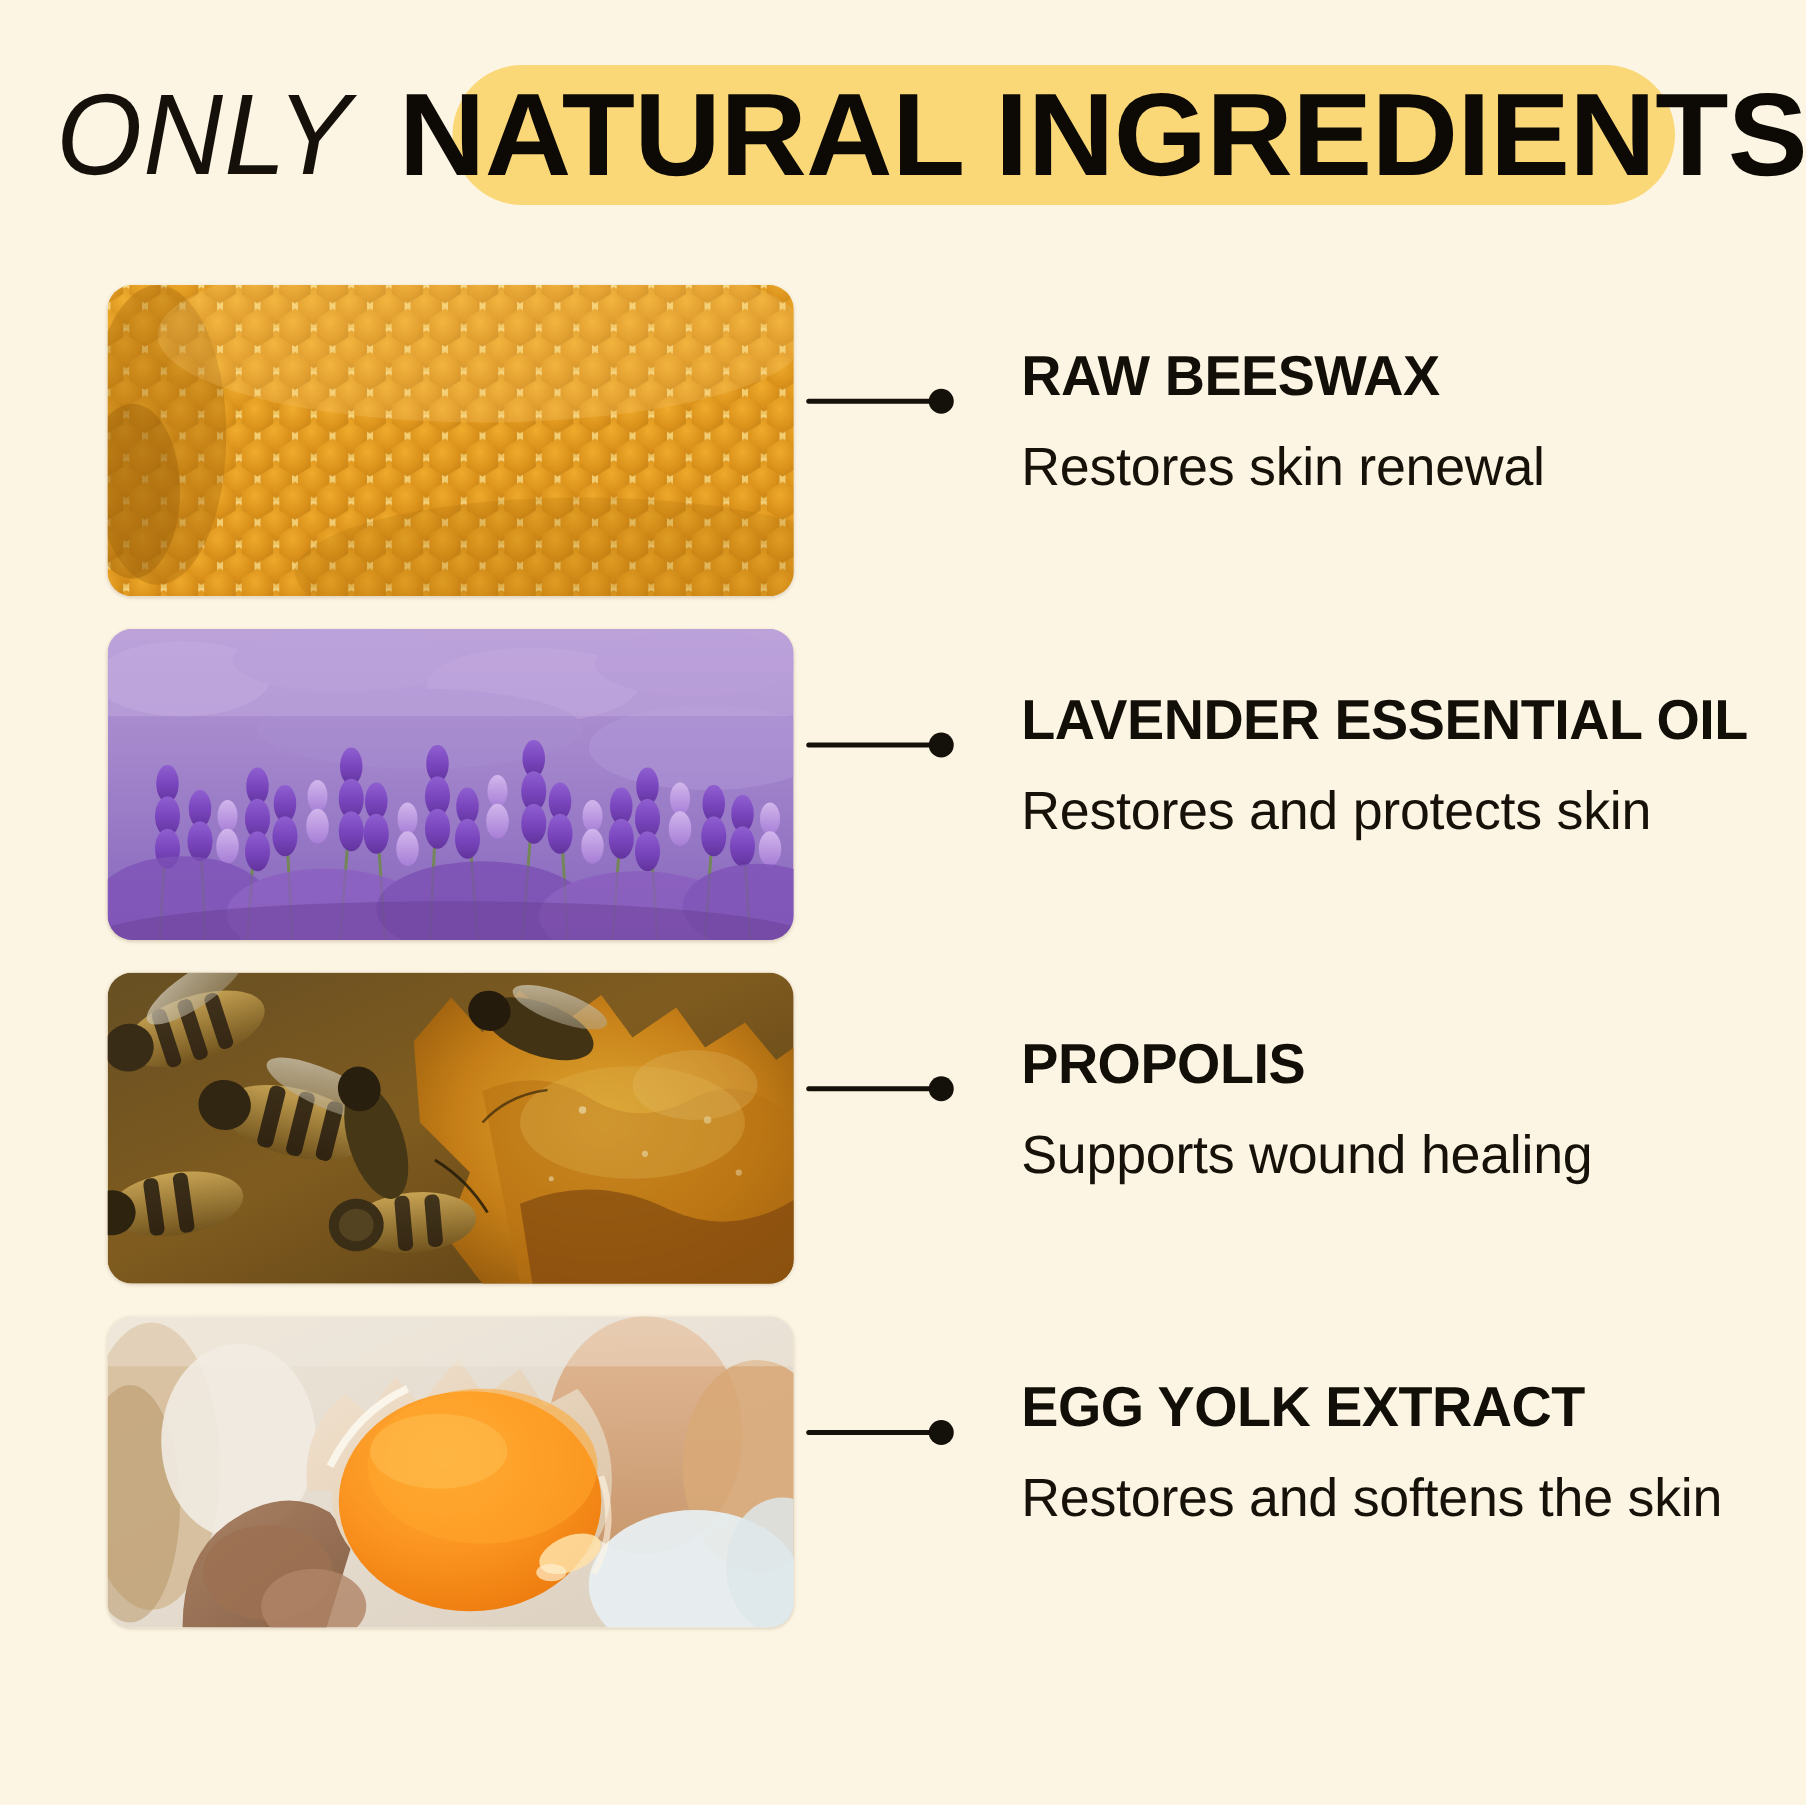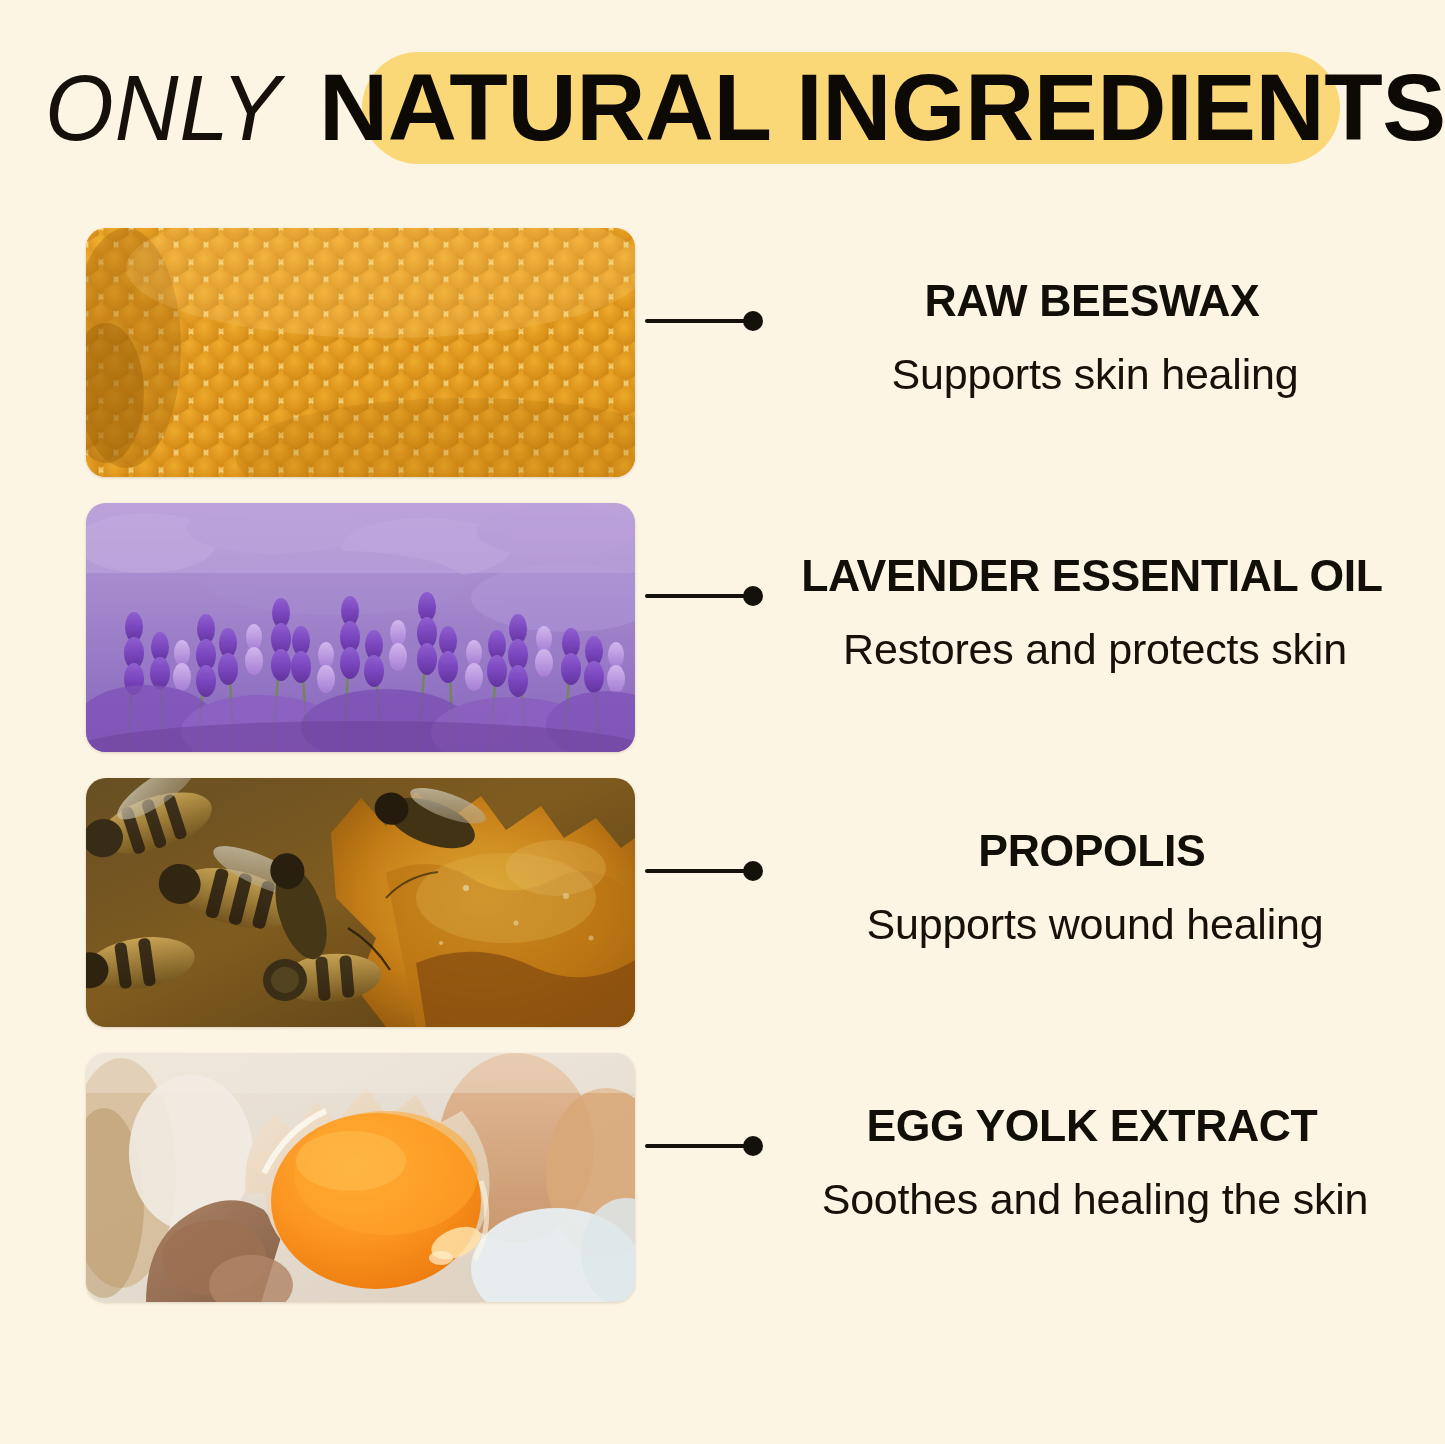--- a/index.html
+++ b/index.html
@@ -109,24 +109,23 @@
     left: 98px;
     top: 83px;
     width: 20px;
     height: 20px;
     border-radius: 50%;
     background: #14100A;
   }
 
   .text-block {
     position: absolute;
-    left: 785px;
+    left: 817px;
     top: 50px;
     width: 620px;
-    text-align: center;
   }
   .ing-title {
     font-family: "Liberation Sans", sans-serif;
     font-weight: 700;
     font-size: 45px;
     letter-spacing: -0.4px;
     color: #120E08;
     line-height: 1;
     white-space: nowrap;
     transform: scaleX(0.99);
@@ -191,21 +190,21 @@
         <ellipse cx="300" cy="40" rx="260" ry="70" fill="#FFD98A" opacity="0.18"></ellipse>
         <ellipse cx="380" cy="230" rx="230" ry="60" fill="#A96C0C" opacity="0.20"></ellipse>
       </svg>
     </div>
     <div class="connector">
       <div class="conn-line"></div>
       <div class="conn-dot"></div>
     </div>
     <div class="text-block">
       <div class="ing-title">RAW BEESWAX</div>
-      <div class="ing-desc">Supports skin healing</div>
+      <div class="ing-desc">Restores skin renewal</div>
     </div>
   </div>
 
   <div class="row">
     <div class="thumb">
       <svg viewBox="0 0 549 249" preserveAspectRatio="none">
         <defs>
           <linearGradient id="lavBg" x1="0" y1="0" x2="0" y2="1">
             <stop offset="0" stop-color="#B79AD4"></stop>
             <stop offset="0.38" stop-color="#A487CC"></stop>
@@ -483,17 +482,17 @@
 
         <rect width="549" height="40" fill="#F3EDE2" opacity="0.35"></rect>
       </svg>
     </div>
     <div class="connector">
       <div class="conn-line"></div>
       <div class="conn-dot"></div>
     </div>
     <div class="text-block">
       <div class="ing-title">EGG YOLK EXTRACT</div>
-      <div class="ing-desc">Soothes and healing the skin</div>
+      <div class="ing-desc">Restores and softens the skin</div>
     </div>
   </div>
 
 </div>
 
 </body></html>

